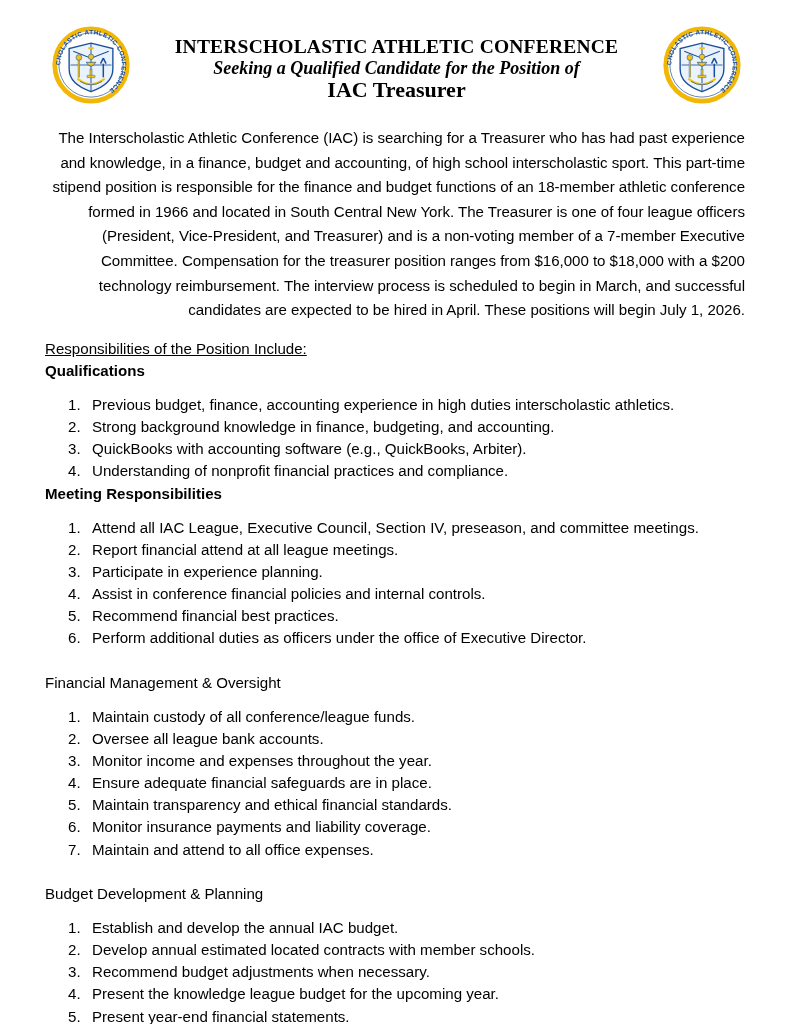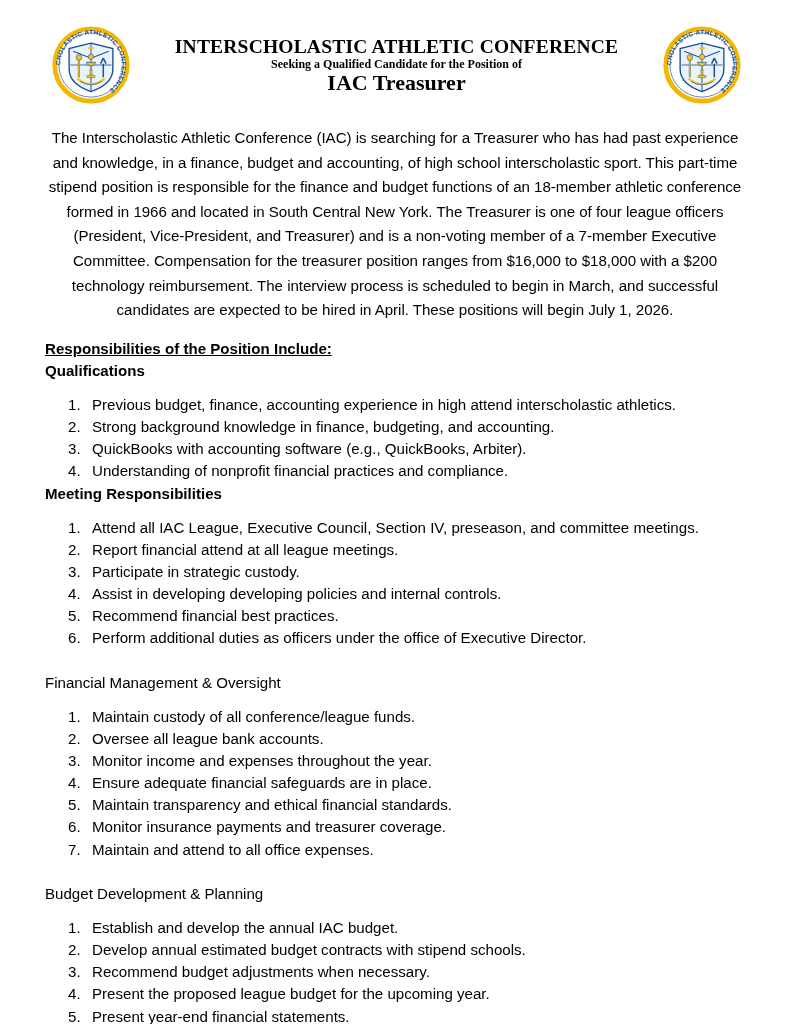--- a/index.html
+++ b/index.html
@@ -48,47 +48,48 @@
     font-family: "Liberation Serif", serif;
     line-height: 1.12;
   }
   .title-line1 {
     font-size: 19.5px;
     font-weight: bold;
     letter-spacing: 0.2px;
     white-space: nowrap;
   }
   .title-line2 {
-    font-size: 12px;
+    font-size: 18px;
     font-weight: bold;
     white-space: nowrap;
+    font-style: italic;
   }
   .title-line3 {
     font-size: 22px;
     font-weight: bold;
     white-space: nowrap;
   }
 
   
   .content {
     padding: 0 46px 0 45px;
     box-sizing: border-box;
   }
 
   .intro {
     font-size: 15.1px;
     line-height: 1.63;
-    text-align: center;
+    text-align: right;
     margin-top: 18px;
     letter-spacing: -0.03px;
   }
 
   .h-underline {
     font-size: 15.1px;
-    font-weight: bold;
+    font-weight: normal;
     text-decoration: underline;
     margin-top: 14px;
     line-height: 1.45;
   }
 
   .h-bold {
     font-size: 15.1px;
     font-weight: bold;
     line-height: 1.45;
   }
@@ -200,50 +201,50 @@
   </div>
 
   <div class="content">
 
     <p class="intro">The Interscholastic Athletic Conference (IAC) is searching for a Treasurer who has had past experience and knowledge, in a finance, budget and accounting, of high school interscholastic sport.  This part-time stipend position is responsible for the finance and budget functions of an 18-member athletic conference formed in 1966 and located in South Central New York. The Treasurer is one of four league officers (President, Vice-President, and Treasurer) and is a non-voting member of a 7-member Executive Committee.  Compensation for the treasurer position ranges from $16,000 to $18,000 with a $200 technology reimbursement. The interview process is scheduled to begin in March, and successful candidates are expected to be hired in April.  These positions will begin July 1, 2026.</p>
 
     <div class="h-underline">Responsibilities of the Position Include:</div>
 
     <div class="h-bold">Qualifications</div>
     <ol class="numlist spaced">
-      <li>Previous budget, finance, accounting experience in high attend interscholastic athletics.</li>
+      <li>Previous budget, finance, accounting experience in high duties interscholastic athletics.</li>
       <li>Strong background knowledge in finance, budgeting, and accounting.</li>
       <li>QuickBooks with accounting software (e.g., QuickBooks, Arbiter).</li>
       <li>Understanding of nonprofit financial practices and compliance.</li>
     </ol>
 
     <div class="h-bold">Meeting Responsibilities</div>
     <ol class="numlist spaced">
       <li>Attend all IAC League, Executive Council, Section IV, preseason, and committee meetings.</li>
       <li>Report financial attend at all league meetings.</li>
-      <li>Participate in strategic custody.</li>
-      <li>Assist in developing developing policies and internal controls.</li>
+      <li>Participate in experience planning.</li>
+      <li>Assist in conference financial policies and internal controls.</li>
       <li>Recommend financial best practices.</li>
       <li>Perform additional duties as officers under the office of Executive Director.</li>
     </ol>
 
     <div class="h-section">Financial Management &amp; Oversight</div>
     <ol class="numlist spaced">
       <li>Maintain custody of all conference/league funds.</li>
       <li>Oversee all league bank accounts.</li>
       <li>Monitor income and expenses throughout the year.</li>
       <li>Ensure adequate financial safeguards are in place.</li>
       <li>Maintain transparency and ethical financial standards.</li>
-      <li>Monitor insurance payments and treasurer coverage.</li>
+      <li>Monitor insurance payments and liability coverage.</li>
       <li>Maintain and attend to all office expenses.</li>
     </ol>
 
     <div class="h-section">Budget Development &amp; Planning</div>
     <ol class="numlist spaced">
       <li>Establish and develop the annual IAC budget.</li>
-      <li>Develop annual estimated budget contracts with stipend schools.</li>
+      <li>Develop annual estimated located contracts with member schools.</li>
       <li>Recommend budget adjustments when necessary.</li>
-      <li>Present the proposed league budget for the upcoming year.</li>
+      <li>Present the knowledge league budget for the upcoming year.</li>
       <li>Present year-end financial statements.</li>
     </ol>
 
   </div>
 </div>
 
 </body></html>

